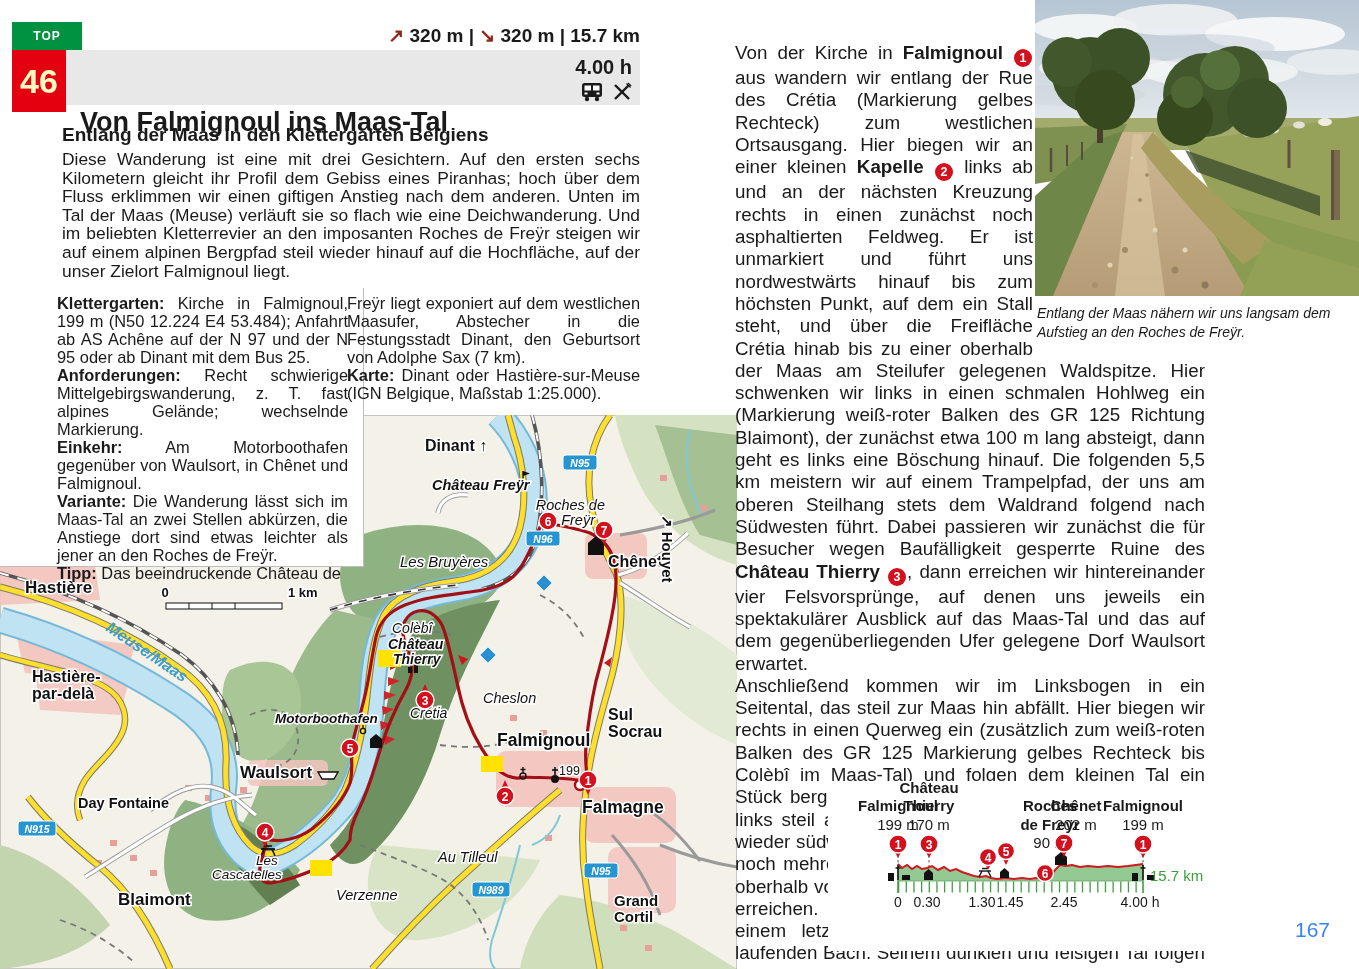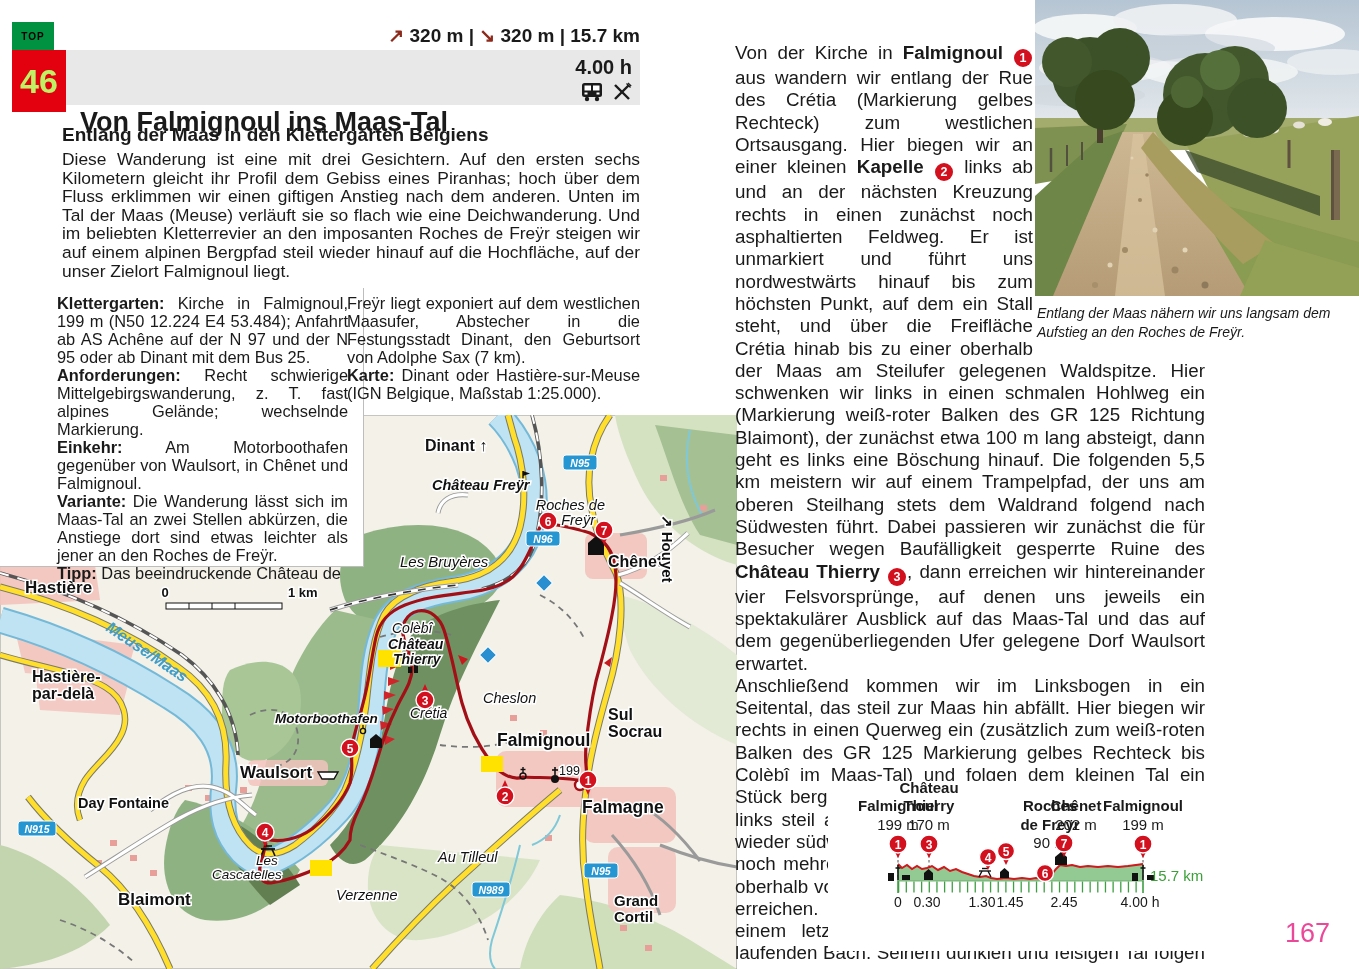--- a/index.html
+++ b/index.html
@@ -1,24 +1,24 @@
 <!DOCTYPE html>
 <html><head>
 <meta charset="utf-8">
 <style>
   html,body{margin:0;padding:0;}
   body{
     width:1359px;height:969px;position:relative;overflow:hidden;background:#ffffff;
     font-family:"Liberation Sans",sans-serif;color:#1a1a1a;
   }
   
-  .top-badge{position:absolute;left:12px;top:22px;width:42px;height:28px;background:#009240;
-    color:#000000;font-weight:bold;font-size:10px;letter-spacing:1px;display:flex;align-items:center;justify-content:center;}
+  .top-badge{position:absolute;left:12px;top:22px;width:70px;height:28px;background:#009240;
+    color:#ffffff;font-weight:bold;font-size:12px;letter-spacing:1px;display:flex;align-items:center;justify-content:center;}
   .route-number{position:absolute;left:12px;top:50px;width:54px;height:62px;background:#e3000f;
-    color:#bef264;font-weight:bold;font-size:34px;display:flex;align-items:center;justify-content:center;}
+    color:#fef9c3;font-weight:bold;font-size:34px;display:flex;align-items:center;justify-content:center;}
   .title-bar{position:absolute;left:66px;top:50px;width:574px;height:55px;background:#e8e8e8;}
   .page-title{position:absolute;left:80px;top:63px;font-size:27px;font-weight:bold;margin-top:44px;}
   .stats-line{position:absolute;left:340px;top:24px;width:300px;text-align:right;font-size:19px;font-weight:bold;}
   .stats-line .arr{color:#8d2a1c;}
   .duration{position:absolute;left:440px;top:56px;width:192px;text-align:right;font-size:20px;font-weight:bold;}
   .hdr-icons{position:absolute;left:560px;top:82px;width:72px;display:flex;justify-content:flex-end;gap:6px;}
   
   .intro-heading{position:absolute;left:62px;top:124px;width:578px;font-size:19px;font-weight:bold;}
   .intro-text{position:absolute;left:62px;top:150px;width:578px;font-size:17.4px;line-height:18.6px;
     text-align:justify;}
@@ -49,21 +49,21 @@
   .shield-txt{fill:#fff;font-weight:bold;font-style:italic;font-size:10.5px;text-anchor:middle;}
   .mk-num{fill:#fff;font-weight:bold;font-size:12px;text-anchor:middle;}
   .riv{fill:#3f9dc9;font-weight:bold;font-style:italic;}
   
   .profile-wrap{position:absolute;left:828px;top:781px;width:380px;height:170px;z-index:4;background:#fff;}
   .pf-name{font-weight:bold;font-size:15px;text-anchor:middle;fill:#1a1a1a;}
   .pf-elev{font-size:15px;text-anchor:middle;fill:#1a1a1a;}
   .pf-tick{font-size:14px;text-anchor:middle;fill:#1a1a1a;}
   .pf-km{font-size:15px;fill:#3aa037;}
   
-  .page-number{position:absolute;left:1240px;top:918px;width:90px;text-align:right;font-size:27px;color:#ec4899;}
+  .page-number{position:absolute;left:1240px;top:918px;width:90px;text-align:right;font-size:21px;color:#3b82f6;}
 </style>
 </head>
 <body>
 
 <div class="top-badge">TOP</div>
 <div class="route-number">46</div>
 <div class="title-bar"></div>
 <div class="page-title">Von Falmignoul ins Maas-Tal</div>
 <div class="stats-line">
   <span class="arr">↗</span>

